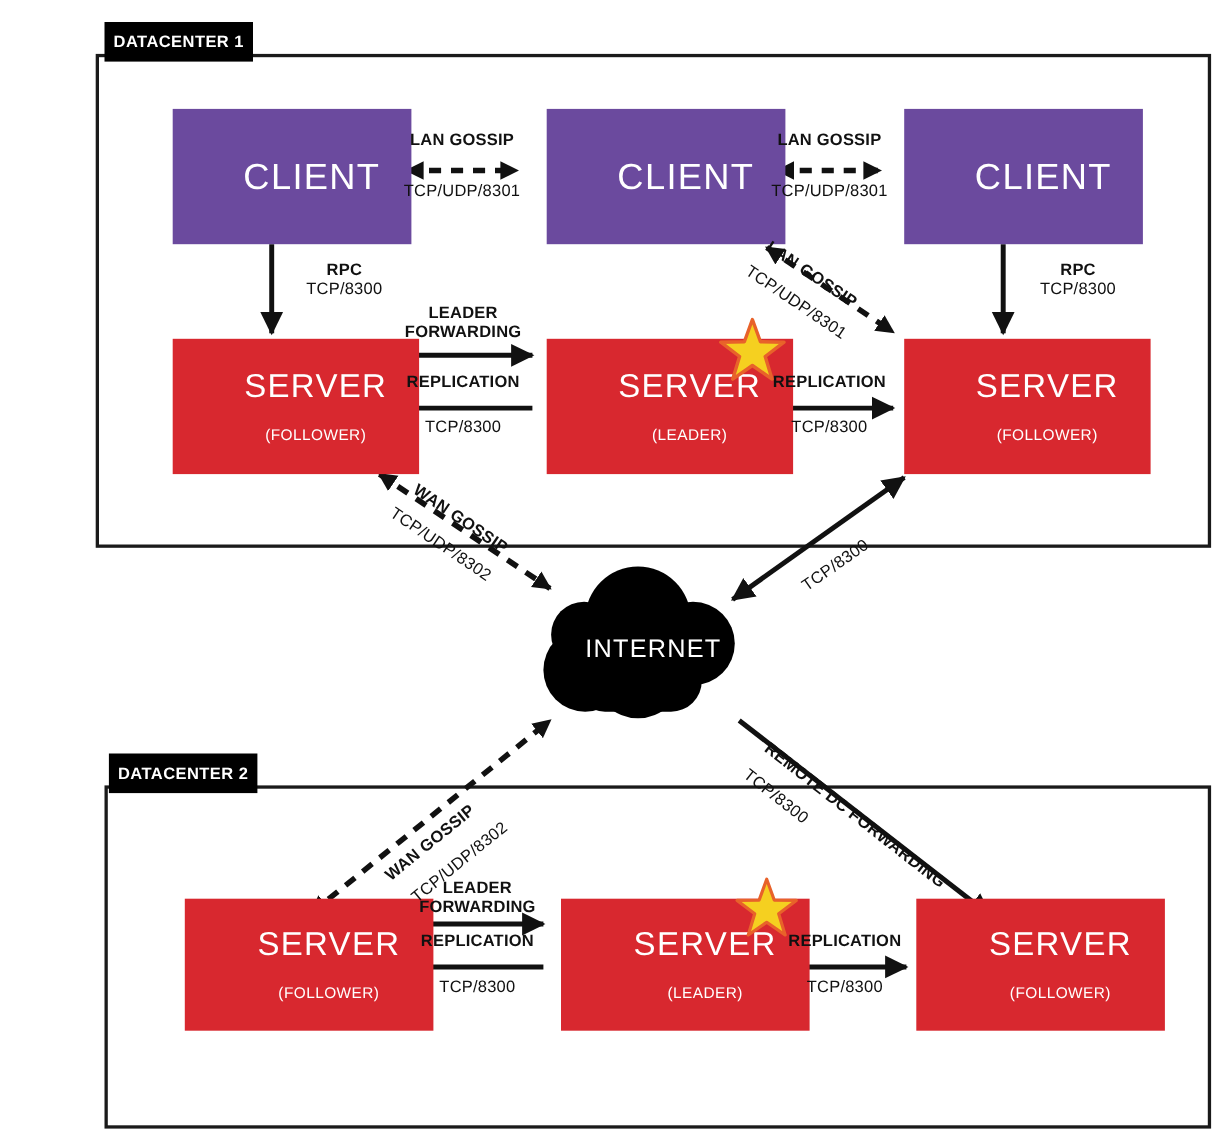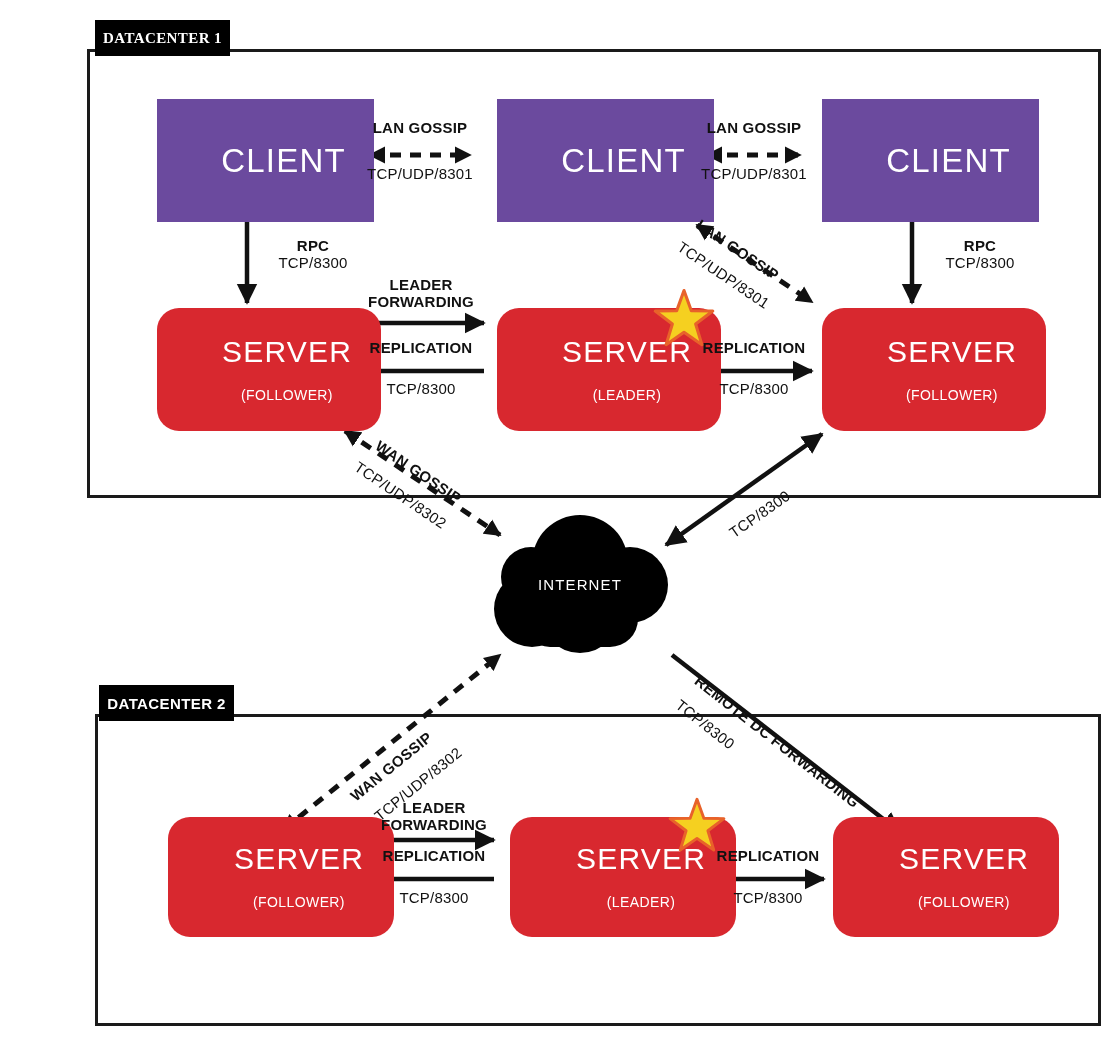--- a/index.html
+++ b/index.html
@@ -28,21 +28,21 @@
     position:absolute;display:flex;flex-direction:column;
     align-items:center;justify-content:center;z-index:4;padding-left:36px;
   }
   .node .n-title{
     color:#ffffff;font-weight:400;letter-spacing:1.2px;line-height:1;
   }
   .node .n-sub{
     color:#ffffff;font-weight:400;letter-spacing:.4px;margin-top:20px;
   }
   .client{background:#6B4A9E;}
-  .server{background:#D8282F;border-radius:22px;}
+  .server{background:#D8282F;}
 
   
   .star{position:absolute;z-index:7;}
 
   
   .lbl{
     position:absolute;color:#111111;text-align:center;
     line-height:1.12;white-space:nowrap;z-index:5;
   }
   .lbl .hd{font-weight:bold;letter-spacing:.2px;display:block;}
@@ -62,21 +62,21 @@
     position:absolute;color:#ffffff;letter-spacing:1.1px;
     white-space:nowrap;z-index:4;text-align:center;
   }
 </style>
 </head>
 <body>
 
 <div id="stage">
 
   <div class="dc-frame" style="left:87px;top:49px;width:1008px;height:443px;"></div>
-  <div class="dc-tab" style="left:95px;top:20px;width:135px;height:36px;font-size:15px;font-family:Liberation Serif, serif;">
+  <div class="dc-tab" style="left:95px;top:20px;width:135px;height:36px;font-size:15px;">
     <span>DATACENTER 1</span>
   </div>
 
   <div class="dc-frame" style="left:95px;top:714px;width:1000px;height:306px;"></div>
   <div class="dc-tab" style="left:99px;top:685px;width:135px;height:36px;font-size:15px;">
     <span>DATACENTER 2</span>
   </div>
 
   <svg class="layer" id="svg-lines" viewBox="0 0 1118 1040">
     <defs>
@@ -124,21 +124,21 @@
       <g fill="#000000">
         <circle cx="110" cy="58" r="48"></circle>
         <circle cx="61" cy="72" r="30"></circle>
         <circle cx="160" cy="80" r="38"></circle>
         <circle cx="62" cy="104" r="38"></circle>
         <circle cx="110" cy="108" r="40"></circle>
         <rect x="52" y="72" width="116" height="70" rx="28"></rect>
       </g>
     </svg>
   </div>
-  <div id="cloud-label" style="left:470px;top:576px;width:220px;font-size:15px;">
+  <div id="cloud-label" style="left:484px;top:576px;width:220px;font-size:23px;">
     <span>INTERNET</span>
   </div>
 
   <div class="node client" style="left:157px;top:99px;width:181px;height:123px;">
     <div class="n-title" style="font-size:33px;">CLIENT</div>
   </div>
   <div class="node client" style="left:497px;top:99px;width:181px;height:123px;">
     <div class="n-title" style="font-size:33px;">CLIENT</div>
   </div>
   <div class="node client" style="left:822px;top:99px;width:181px;height:123px;">

